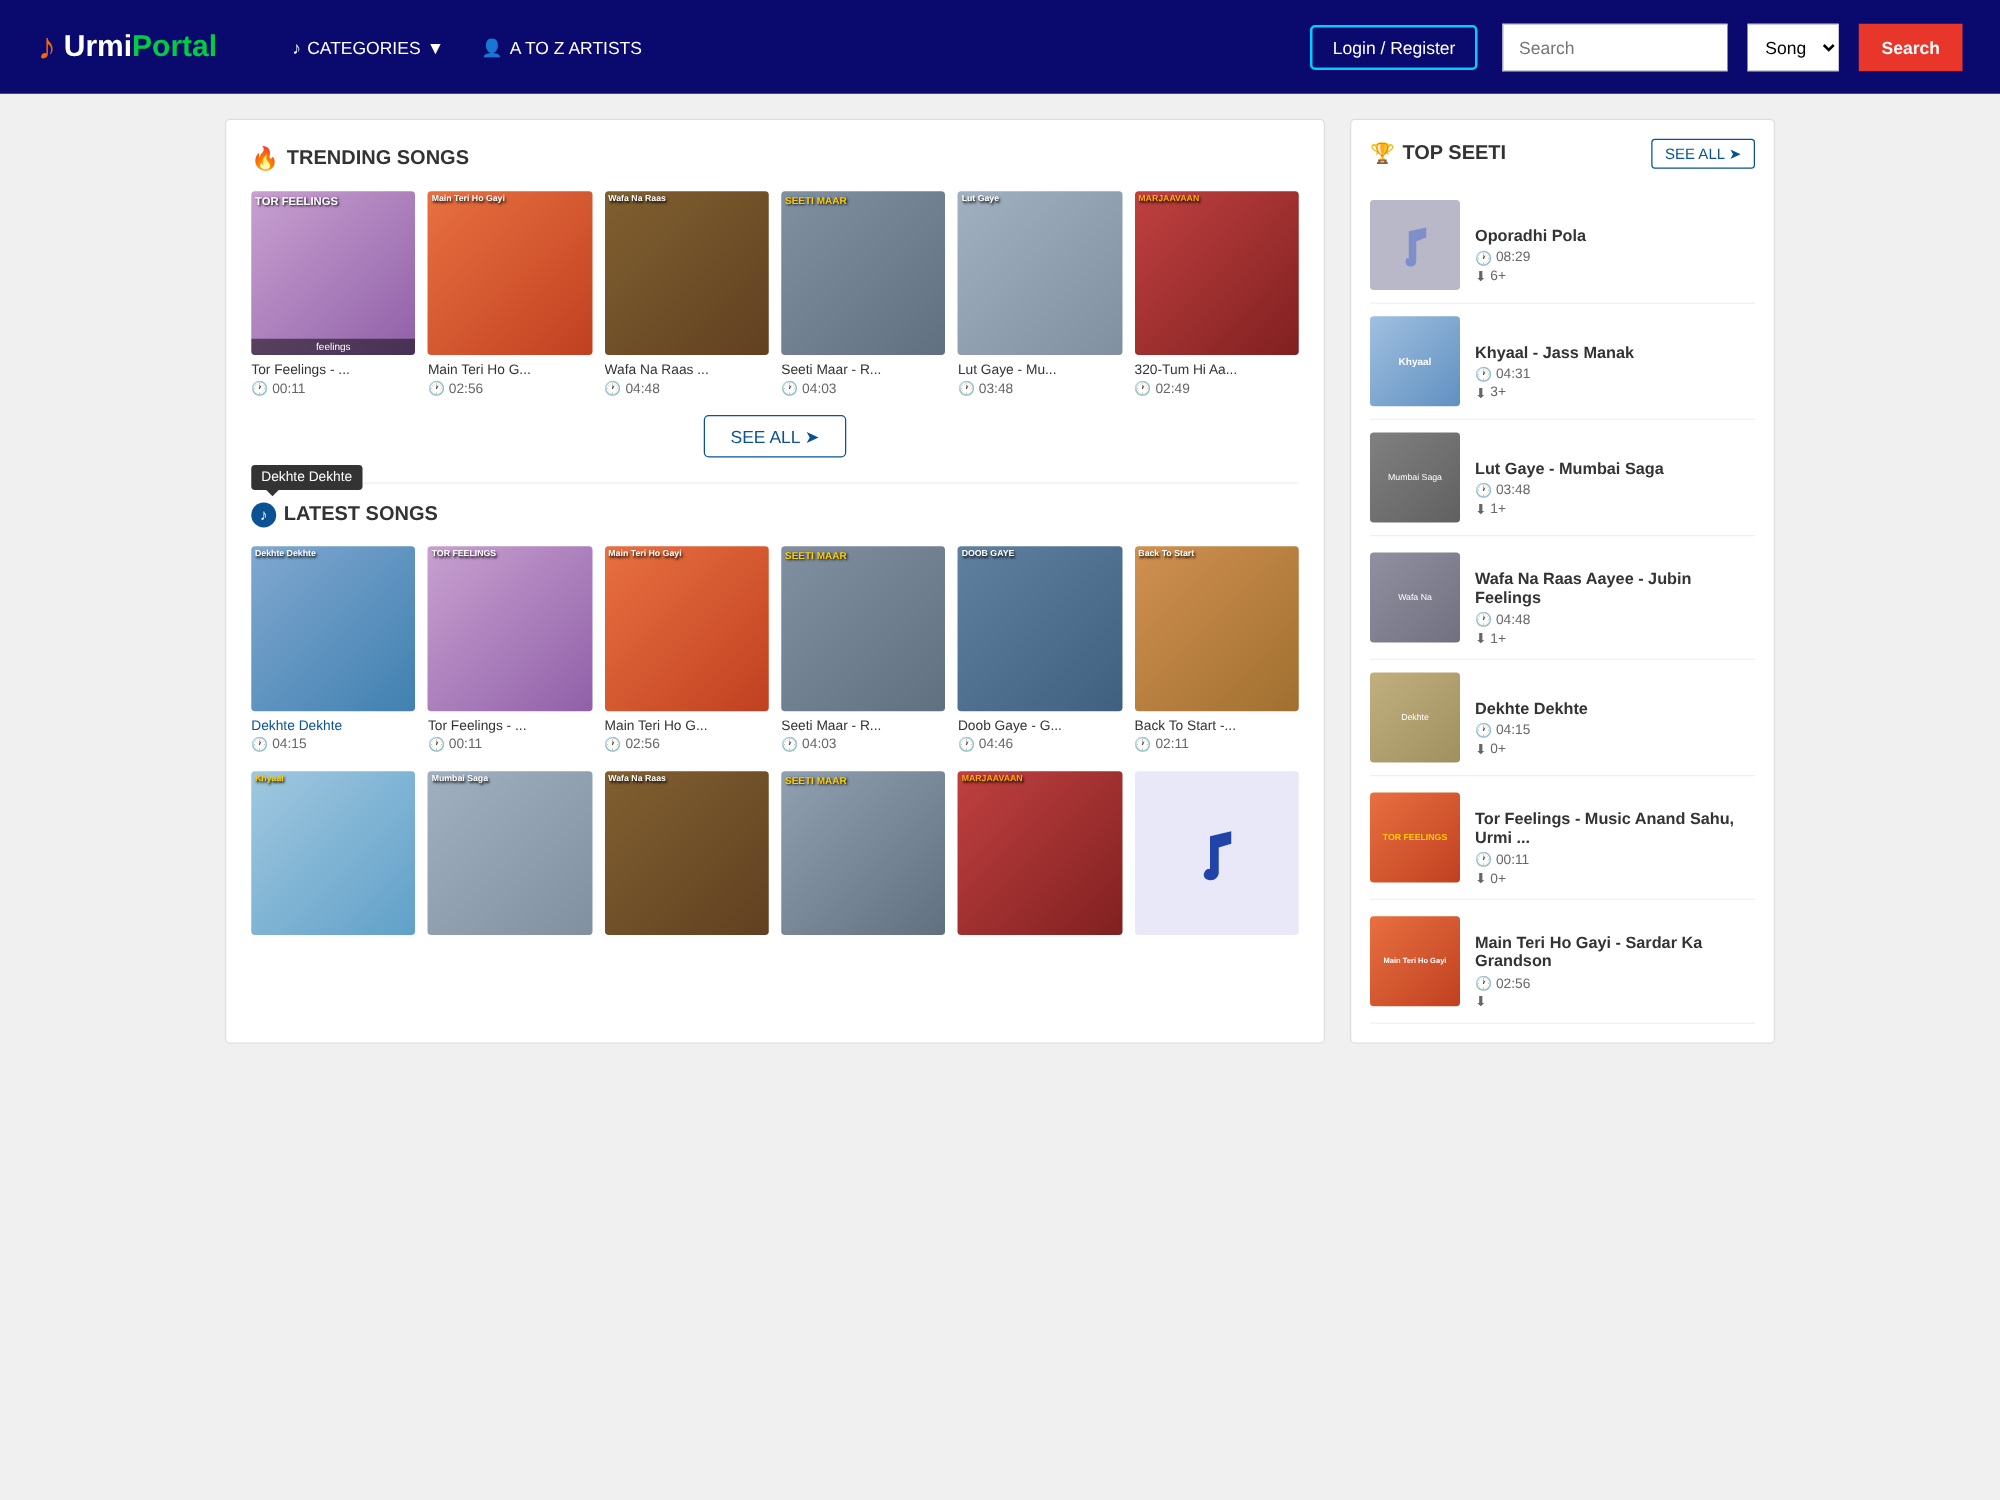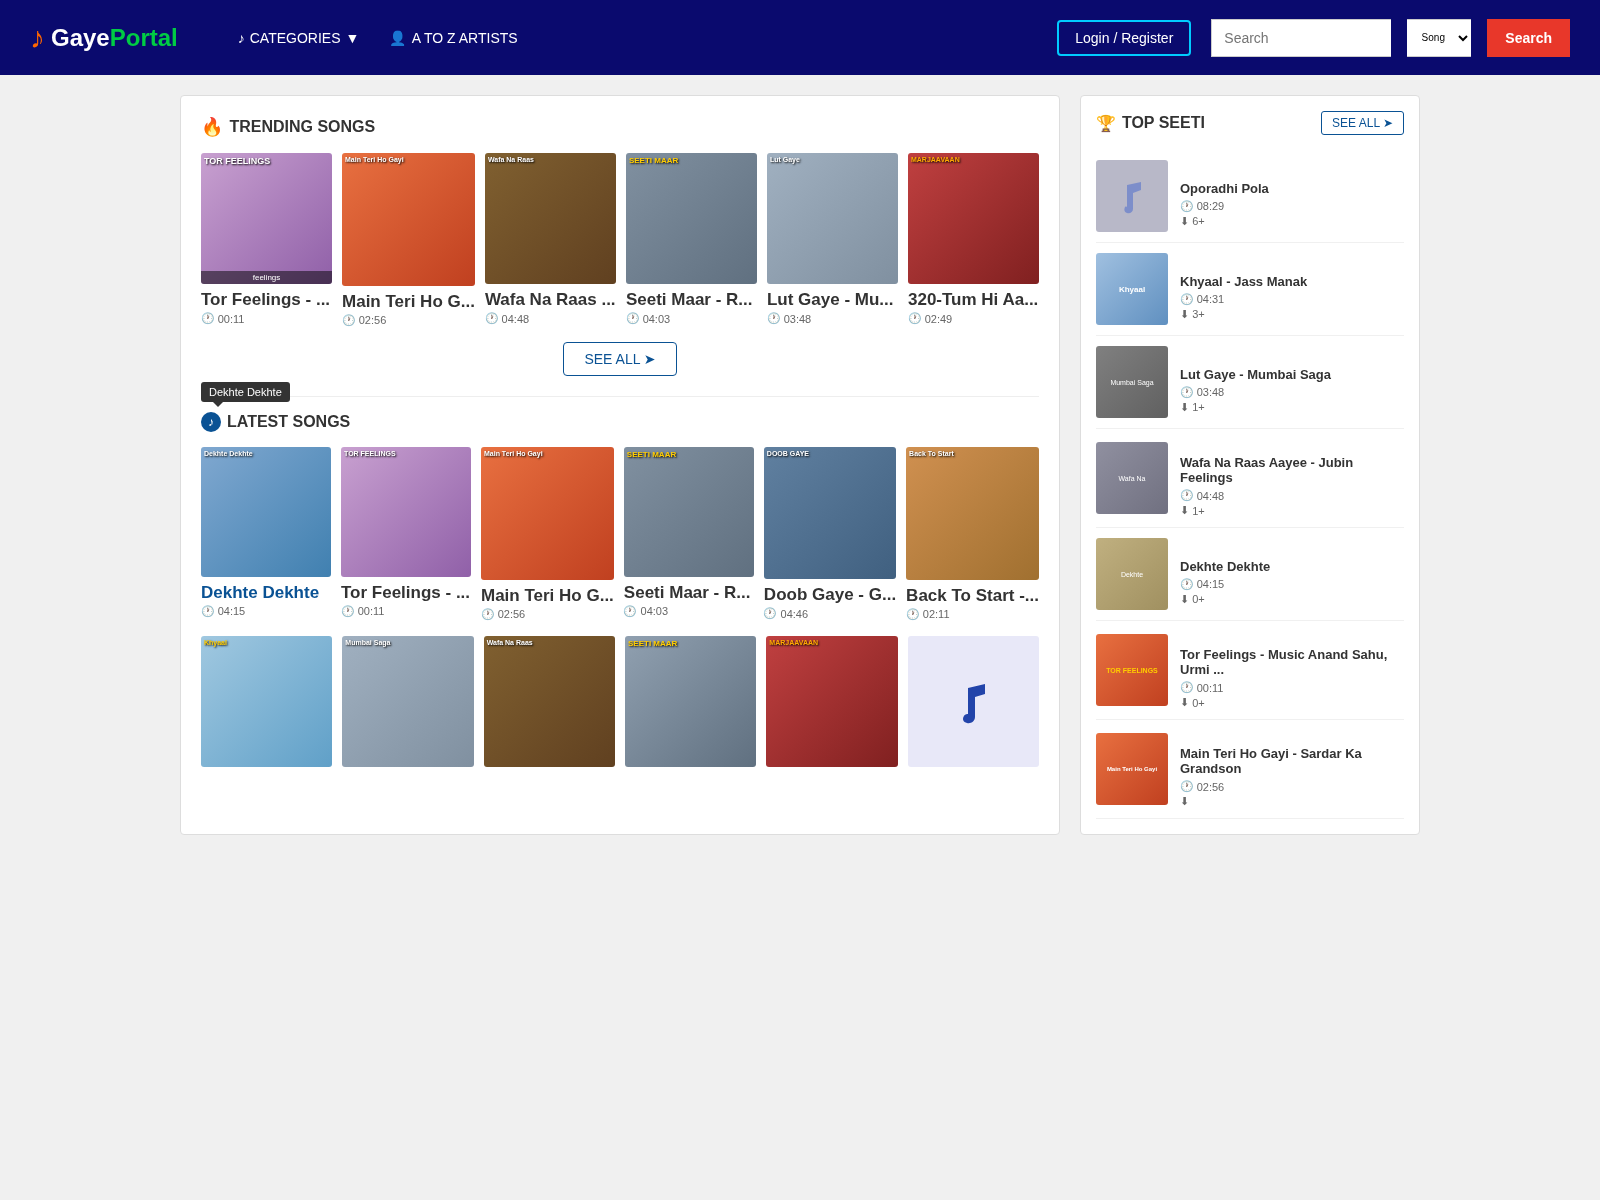--- a/index.html
+++ b/index.html
@@ -70,25 +70,24 @@
       font-size: 14px;
       width: 180px;
       height: 38px;
     }
     .search-type {
       padding: 8px 10px;
       border: 1px solid #ccc;
       border-left: none;
       border-right: none;
       background: white;
-      font-size: 10px;
+      font-size: 14px;
       height: 38px;
       cursor: pointer;
       outline: none;
-      text-align: center;
     }
     .search-btn {
       background: #e8372a;
       color: white;
       border: none;
       padding: 8px 18px;
       font-size: 14px;
       font-weight: bold;
       cursor: pointer;
       height: 38px;
@@ -136,26 +135,26 @@
     .song-thumb {
       width: 100%;
       aspect-ratio: 1;
       background: #888;
       border-radius: 3px;
       overflow: hidden;
       margin-bottom: 6px;
       position: relative;
     }
     .song-title {
-      font-size: 17px;
+      font-size: 11px;
       color: #333;
       white-space: nowrap;
       overflow: hidden;
       text-overflow: ellipsis;
-      font-weight: 700;
+      font-weight: 400;
     }
     .song-duration {
       font-size: 11px;
       color: #666;
       display: flex;
       align-items: center;
       gap: 3px;
       margin-top: 2px;
     }
 
@@ -328,21 +327,21 @@
     .rthumb-6 { background: linear-gradient(135deg, #e87040, #c04020); }
     .rthumb-7 { background: linear-gradient(135deg, #e87040, #c04020); }
   </style>
 </head>
 <body>
 
 <header class="header">
   <a class="logo">
     <span class="logo-note">♪</span>
     <span class="logo-text">
-      <span class="music">Gaye</span><span class="portal">Portal</span>
+      <span class="music">Urmi</span><span class="portal">Portal</span>
     </span>
   </a>
   <nav class="header-nav">
     <span class="nav-item">
       <span class="icon">♪</span>
       <span>CATEGORIES</span>
       <span>▼</span>
     </span>
     <span class="nav-item">
       <span class="icon">👤</span>

